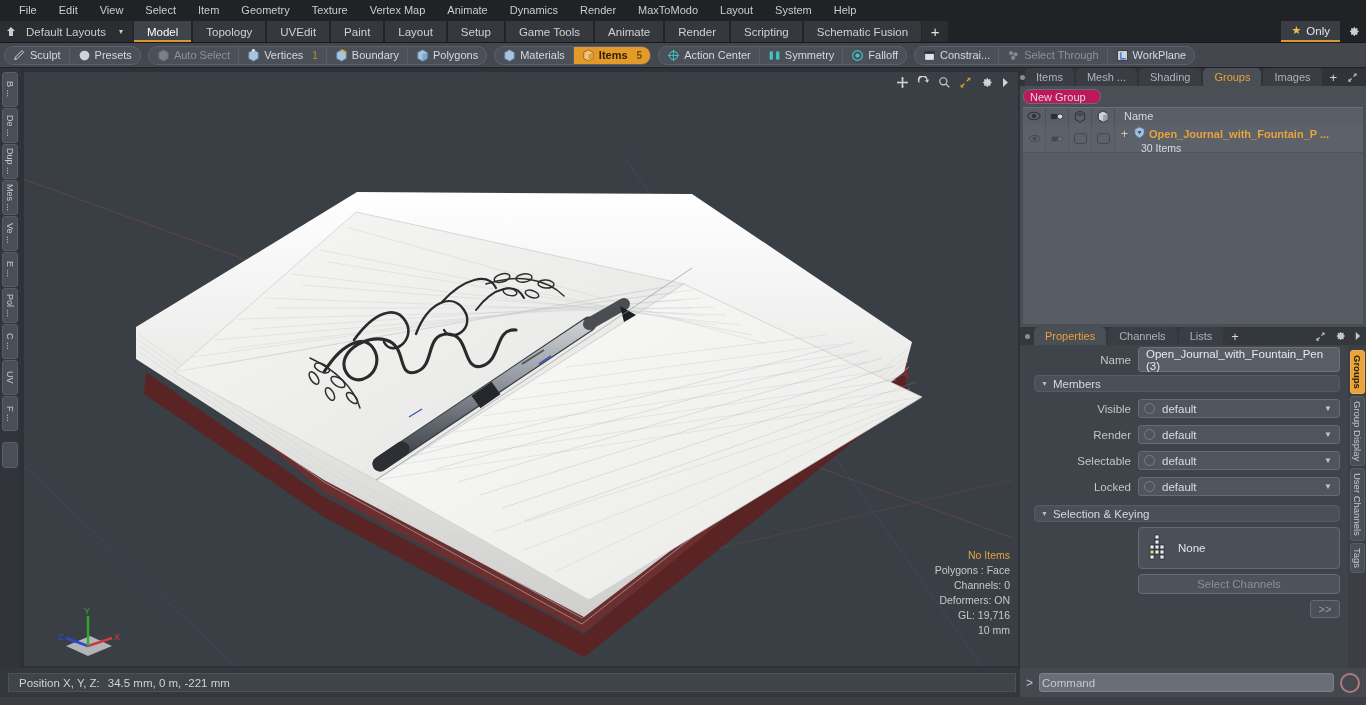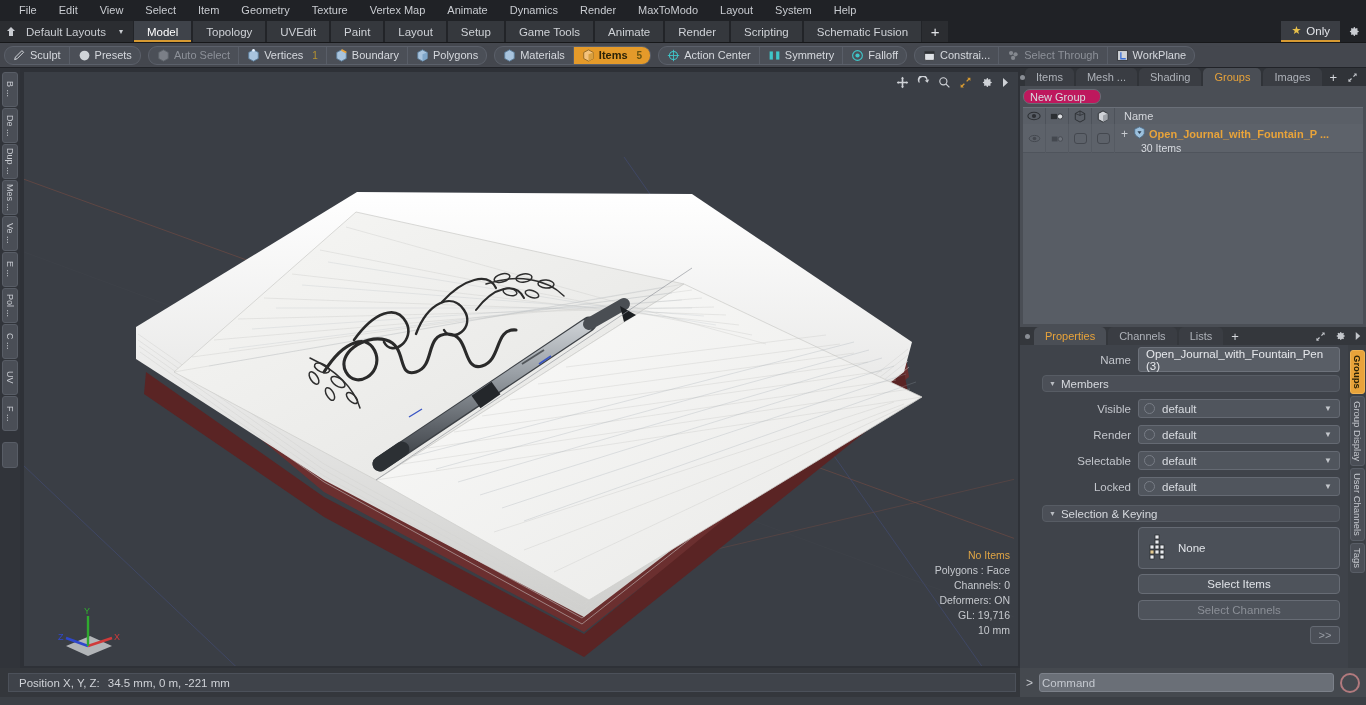--- a/index.html
+++ b/index.html
@@ -96,21 +96,21 @@
   #propsinner { flex:1; padding:4px 4px 0 2px; }
   .prow { display:flex; align-items:center; height:21px; margin-bottom:5px; }
   .plabel { width:116px; text-align:right; padding-right:7px; font-size:11.5px; color:#c3c6cc; }
   .pfield { flex:1; height:25px; background:#595e66; border:1px solid #6d727b; border-radius:3px; display:flex;
             align-items:center; padding-left:7px; font-size:11.5px; color:#e6e8ec; margin-right:4px; }
   .pdrop { flex:1; height:19px; background:#50555d; border:1px solid #656a73; border-radius:3px; display:flex;
            align-items:center; font-size:11.5px; color:#d9dce1; margin-right:4px; position:relative; }
   .pdrop .circ { width:11px; height:11px; border-radius:50%; border:1.5px solid #787d86; margin:0 7px 0 5px; }
   .pdrop .dcaret { position:absolute; right:7px; font-size:8px; color:#c3c6cb; }
   .sect { height:17px; background:#4b4f57; border:1px solid #575c64; border-radius:4px; display:flex; align-items:center;
-          padding-left:6px; font-size:11.5px; color:#d6d9de; margin:3px 4px 6px 20px; }
+          padding-left:6px; font-size:11.5px; color:#d6d9de; margin:3px 4px 6px 12px; }
   .sect .tri { font-size:7px; margin-right:5px; color:#b9bcc2; }
   .nonebox { flex:1; height:42px; background:#4b5058; border:1px solid #656a73; border-radius:4px; display:flex;
              align-items:center; gap:9px; padding-left:8px; margin-right:4px; font-size:11.5px; color:#e0e3e8; }
   .pbtn { flex:1; height:20px; background:#4e535b; border:1px solid #676c75; border-radius:4px; display:flex;
           align-items:center; justify-content:center; font-size:11.5px; color:#e0e3e8; margin-right:4px; }
   .pbtn.dim { color:#8b8f97; }
   .chevbtn { width:30px; height:18px; background:#4b4f57; border:1px solid #656a73; border-radius:3px; display:flex;
              align-items:center; justify-content:center; color:#9a9ea6; font-size:11px; margin-left:auto; margin-right:4px; }
 
   #righttabs { width:18px; background:#3b3f45; padding-top:5px; display:flex; flex-direction:column; align-items:center; gap:2px; }
@@ -688,24 +688,20 @@
                     <rect x="13" y="21" width="4" height="4"></rect>
                 </g>
               </svg>
             </span>
             <span>None</span>
           </div>
         </div>
 
         <div class="prow">
           <div class="plabel"></div>
-          <div class="pbtn">Select Items</div>
-        </div>
-        <div class="prow">
-          <div class="plabel"></div>
           <div class="pbtn dim">Select Channels</div>
         </div>
         <div class="prow" style="height:20px">
           <div class="chevbtn">&gt;&gt;</div>
         </div>
       </div>
 
       <div id="righttabs">
           <div class="rt active">Groups</div>
           <div class="rt">Group Display</div>

